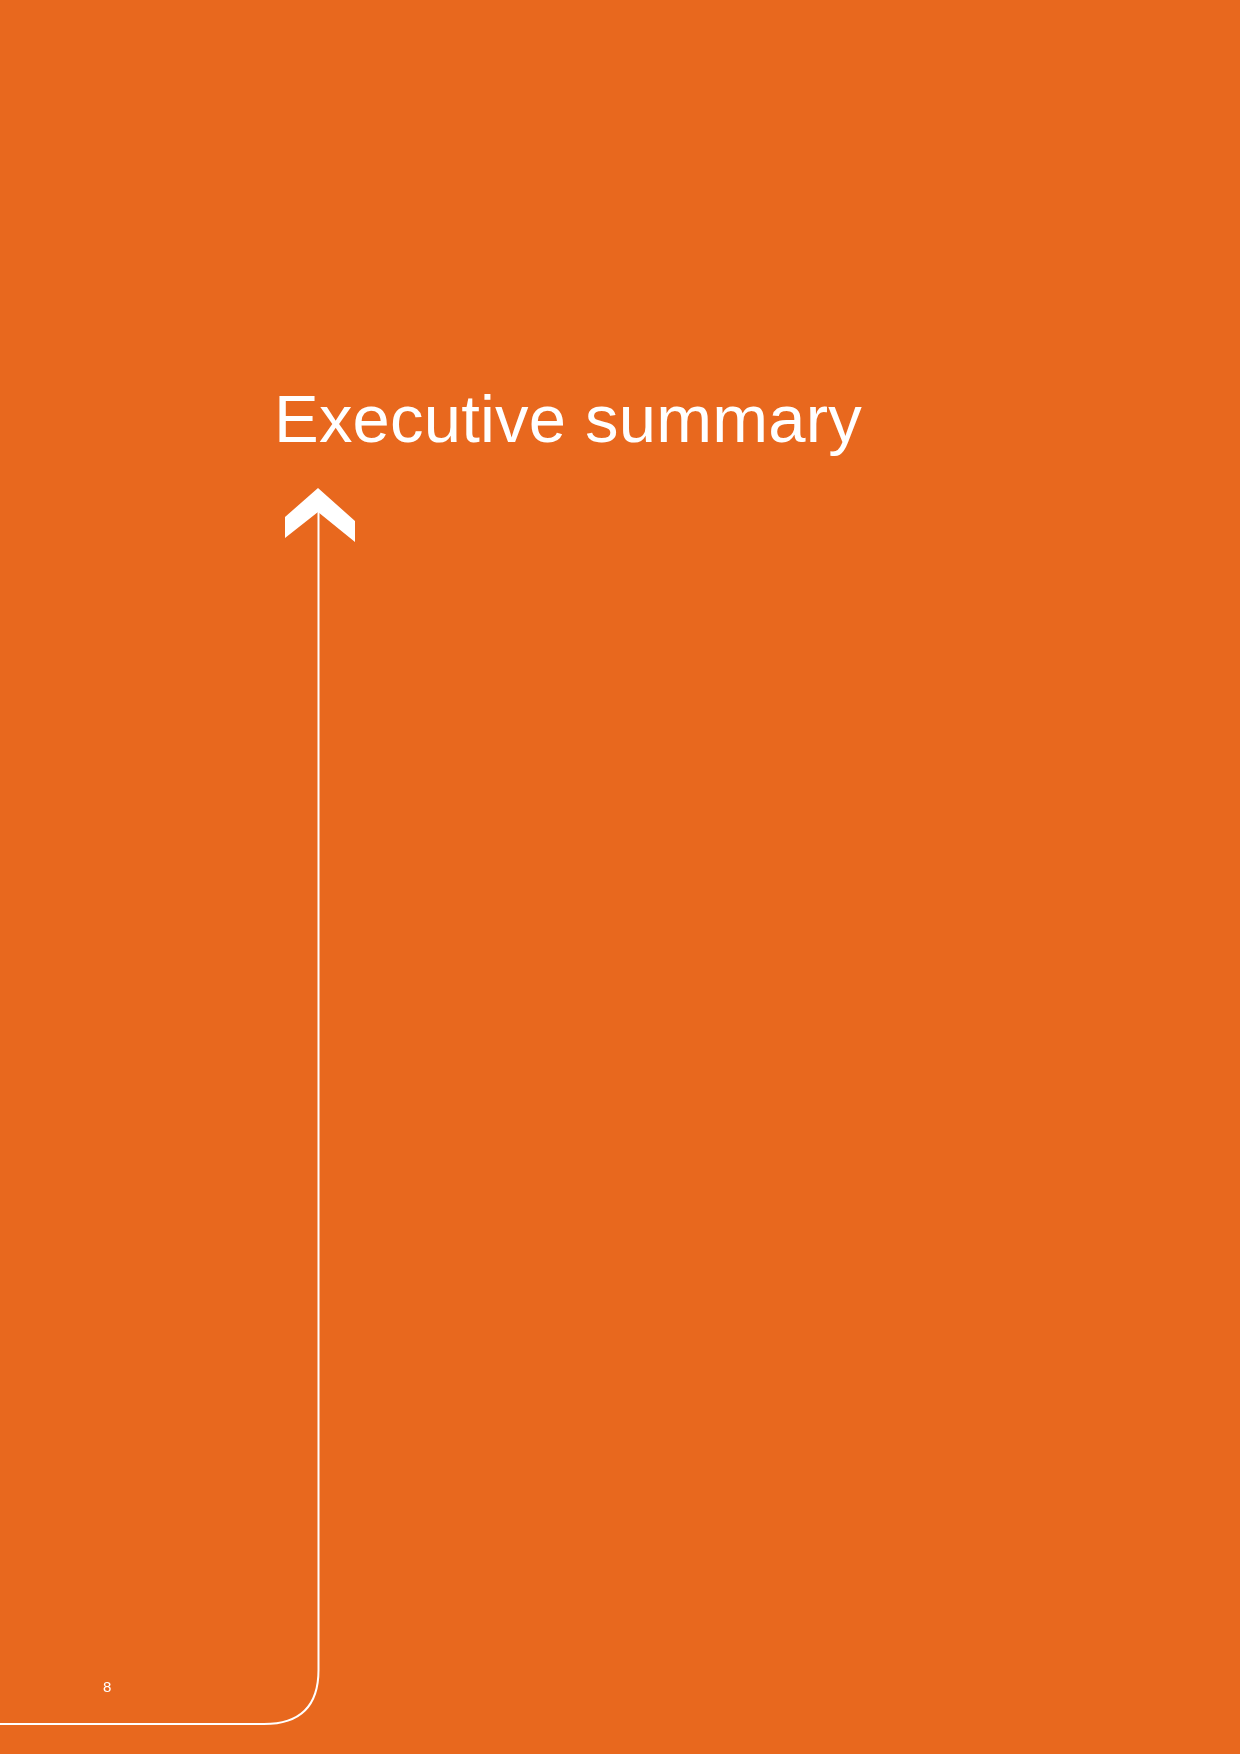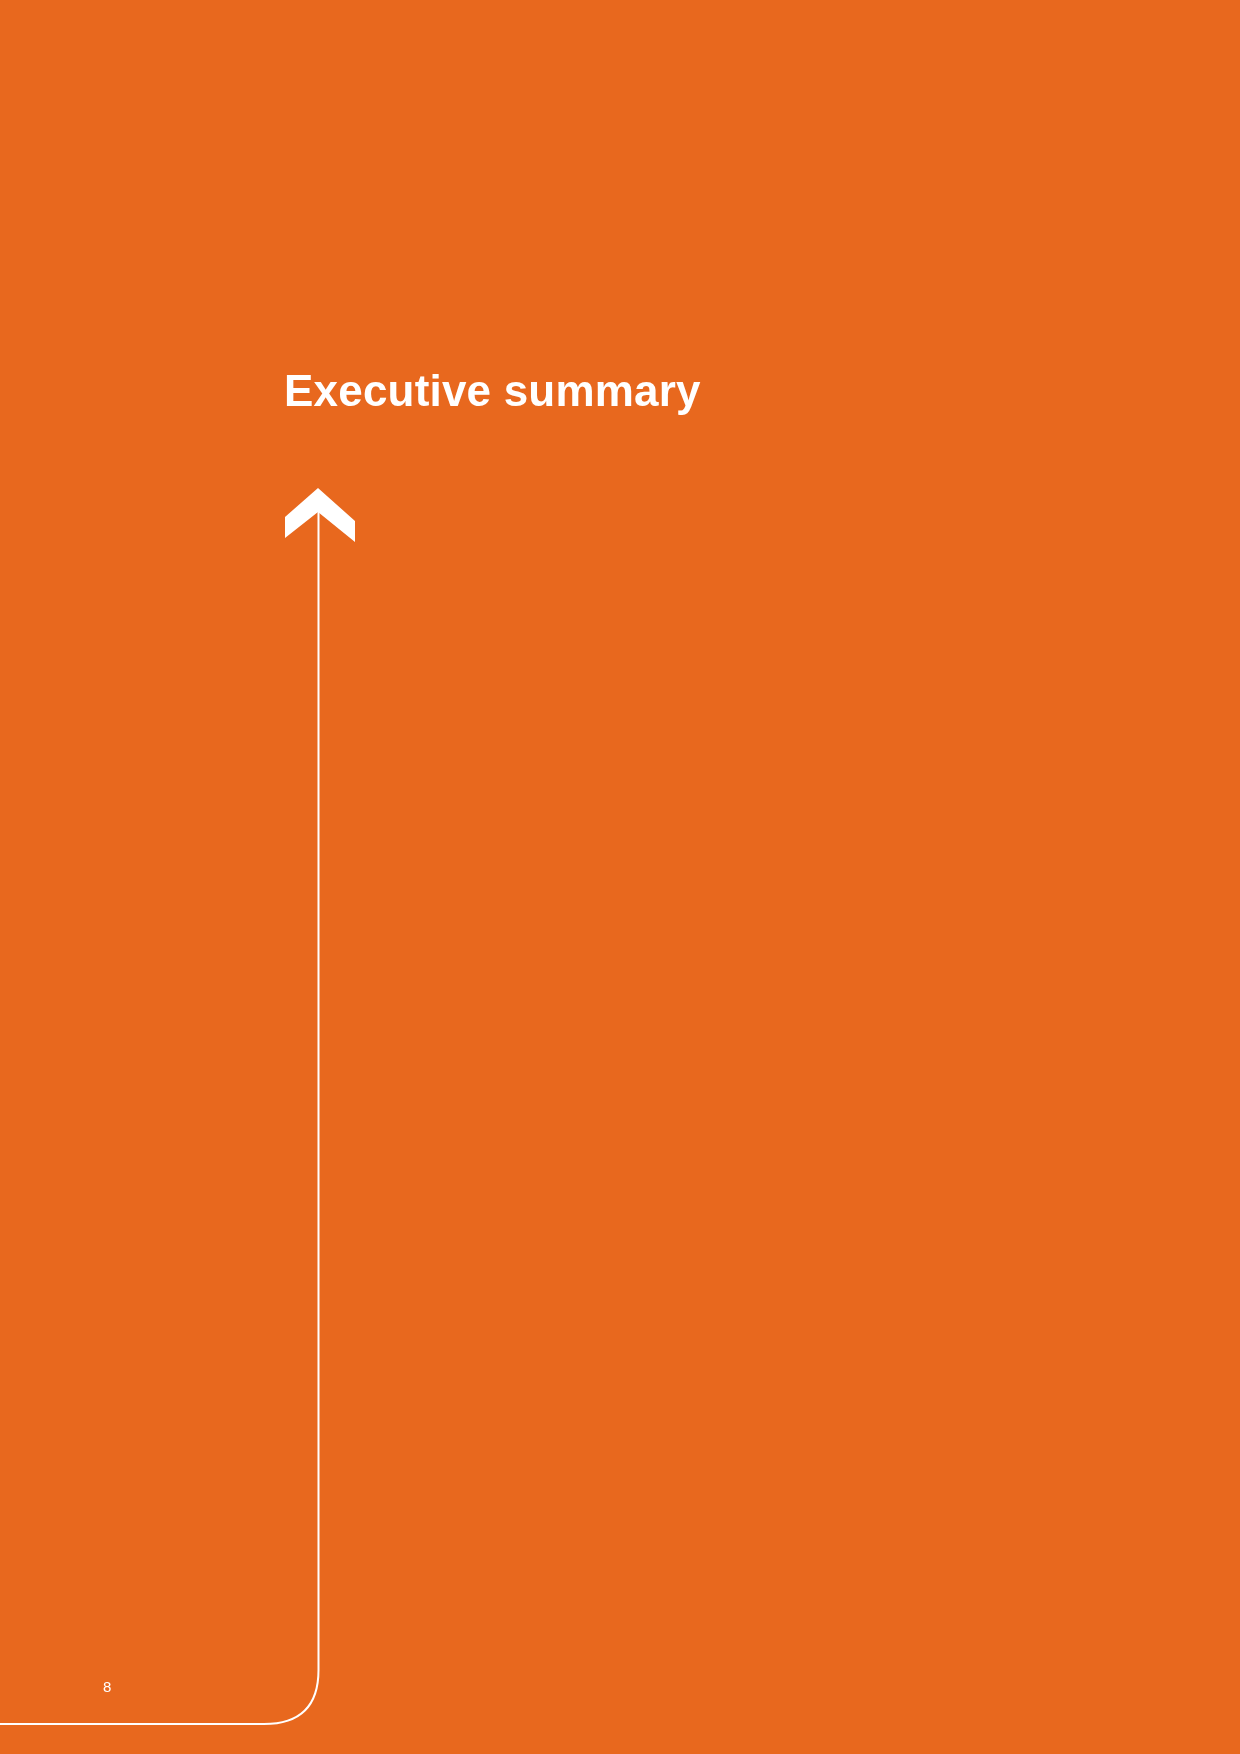--- a/index.html
+++ b/index.html
@@ -17,25 +17,25 @@
     position: relative;
     width: 1240px;
     height: 1754px;
     background: #e8681e;
     overflow: hidden;
   }
 
   
   #section-title {
     position: absolute;
-    left: 284px;
+    left: 274px;
     top: 338px;
     font-family: "Liberation Sans", sans-serif;
-    font-size: 44px;
-    font-weight: 700;
+    font-size: 67px;
+    font-weight: 400;
     letter-spacing: 0.2px;
     color: #ffffff;
     line-height: 1.08;
     white-space: nowrap;
   }
 
   
   #arrow-graphic {
     position: absolute;
     left: 0;

